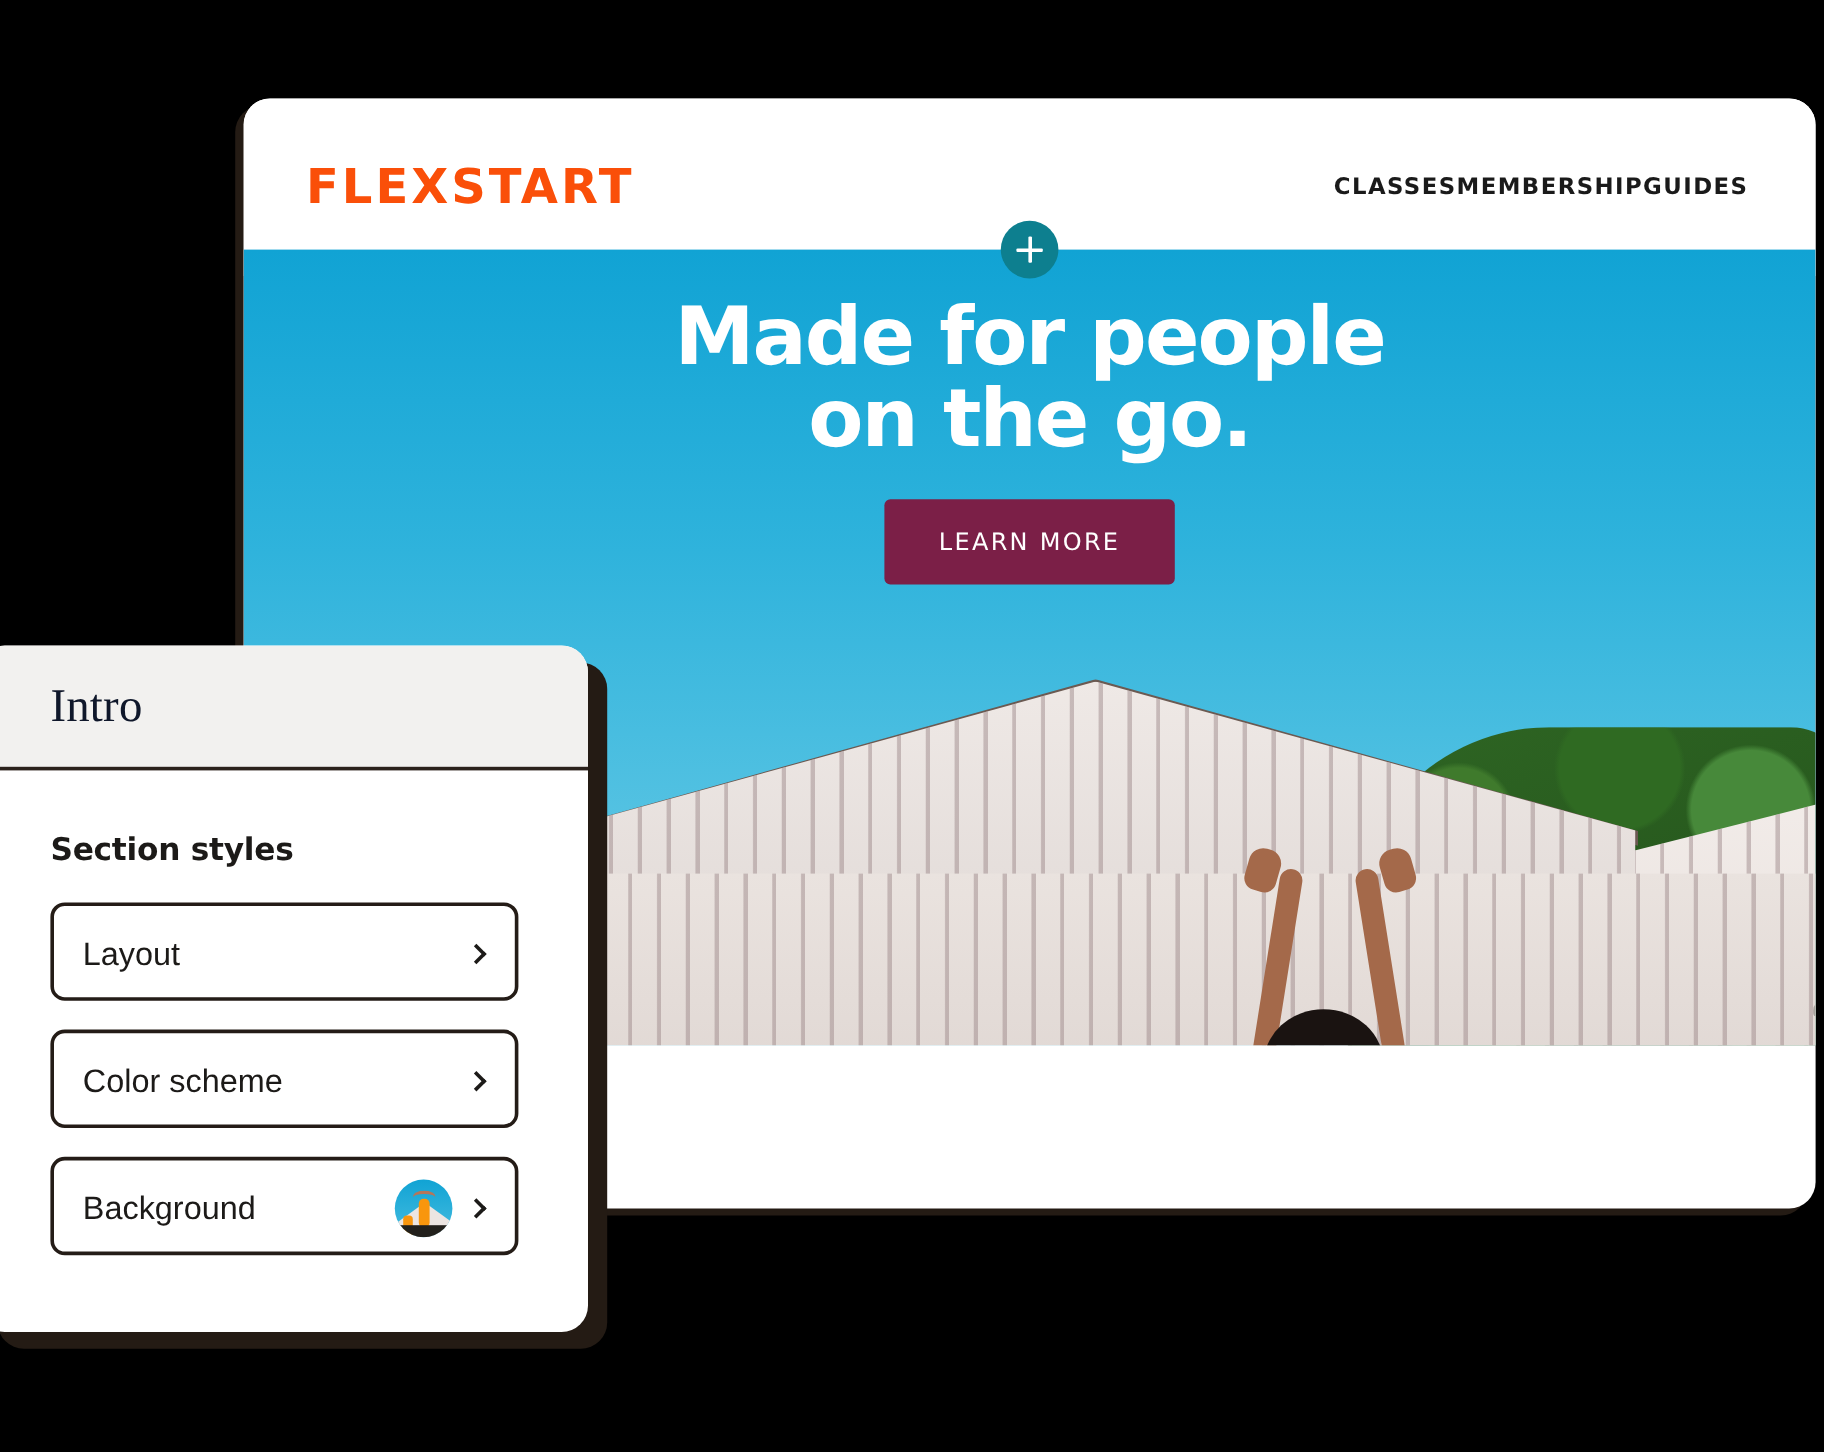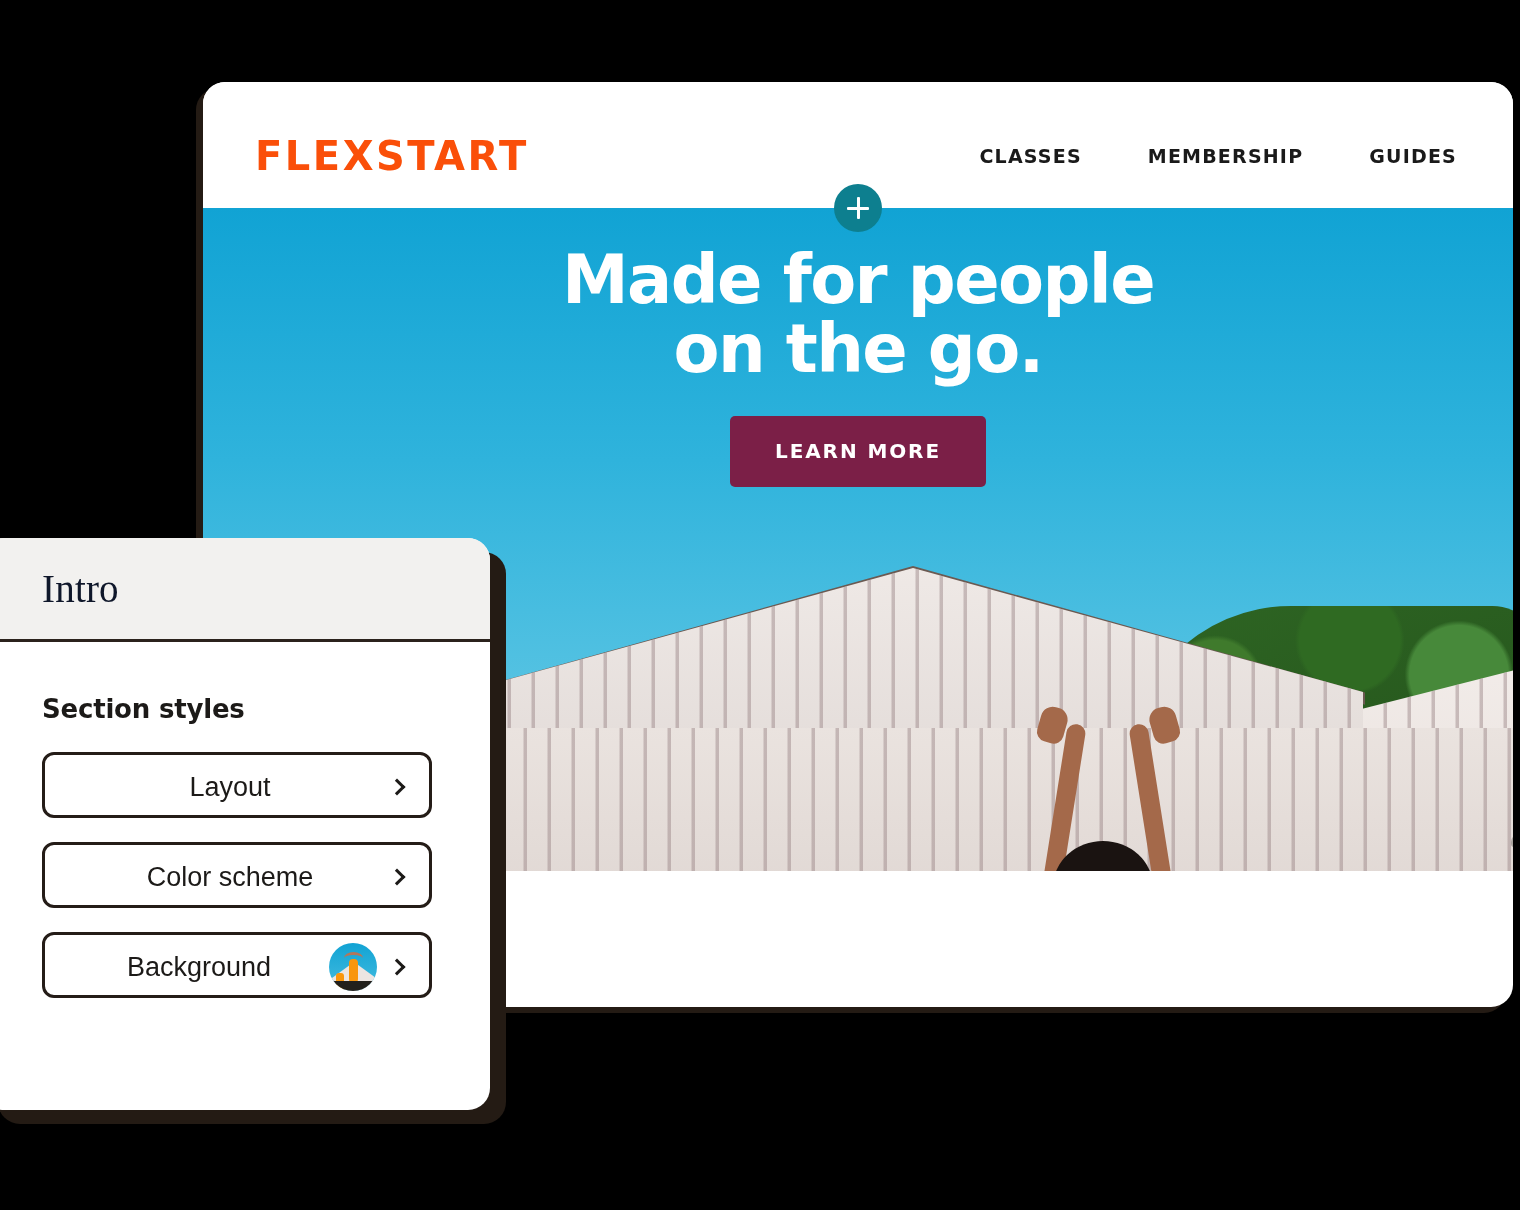--- a/index.html
+++ b/index.html
@@ -50,21 +50,20 @@
     font-size: 40px;
     font-weight: 700;
     letter-spacing: 2.5px;
     color: #fa4f09;
     line-height: 1;
   }
 
   #main-nav {
     display: flex;
     align-items: center;
-    gap: 66px;
   }
   .nav-link {
     font-family: "DejaVu Sans", sans-serif;
     font-size: 19px;
     font-weight: 700;
     letter-spacing: 1.2px;
     color: #1a1a1a;
     text-decoration: none;
     white-space: nowrap;
     cursor: pointer;
@@ -105,21 +104,21 @@
     white-space: pre-line;
   }
   #hero-cta {
     display: inline-block;
     margin-top: 32px;
     padding: 23px 45px 24px;
     background: #7b1f47;
     color: #ffffff;
     font-family: "DejaVu Sans", sans-serif;
     font-size: 20px;
-    font-weight: 700;
+    font-weight: 400;
     letter-spacing: 1.9px;
     border: none;
     border-radius: 5px;
     cursor: pointer;
   }
 
   
   #hero-add-badge {
     position: absolute;
     left: 50%;
@@ -386,30 +385,29 @@
     font-family: "DejaVu Sans", sans-serif;
     font-size: 26px;
     font-weight: 700;
     color: #1c1a18;
     letter-spacing: -0.2px;
     margin-bottom: 28px;
   }
 
   .option-row {
     position: relative;
-    height: 66px;
+    height: 82px;
     border: 3px solid #241c17;
     border-radius: 12px;
     display: flex;
     align-items: center;
     padding: 4px 20px 0 24px;
     margin-bottom: 24px;
     background: #ffffff;
     cursor: pointer;
-    text-align: center;
   }
   .option-label {
     font-family: "Liberation Sans", sans-serif;
     font-size: 27px;
     font-weight: 400;
     color: #1c1a18;
     flex: 1;
   }
 
   .option-thumb {

